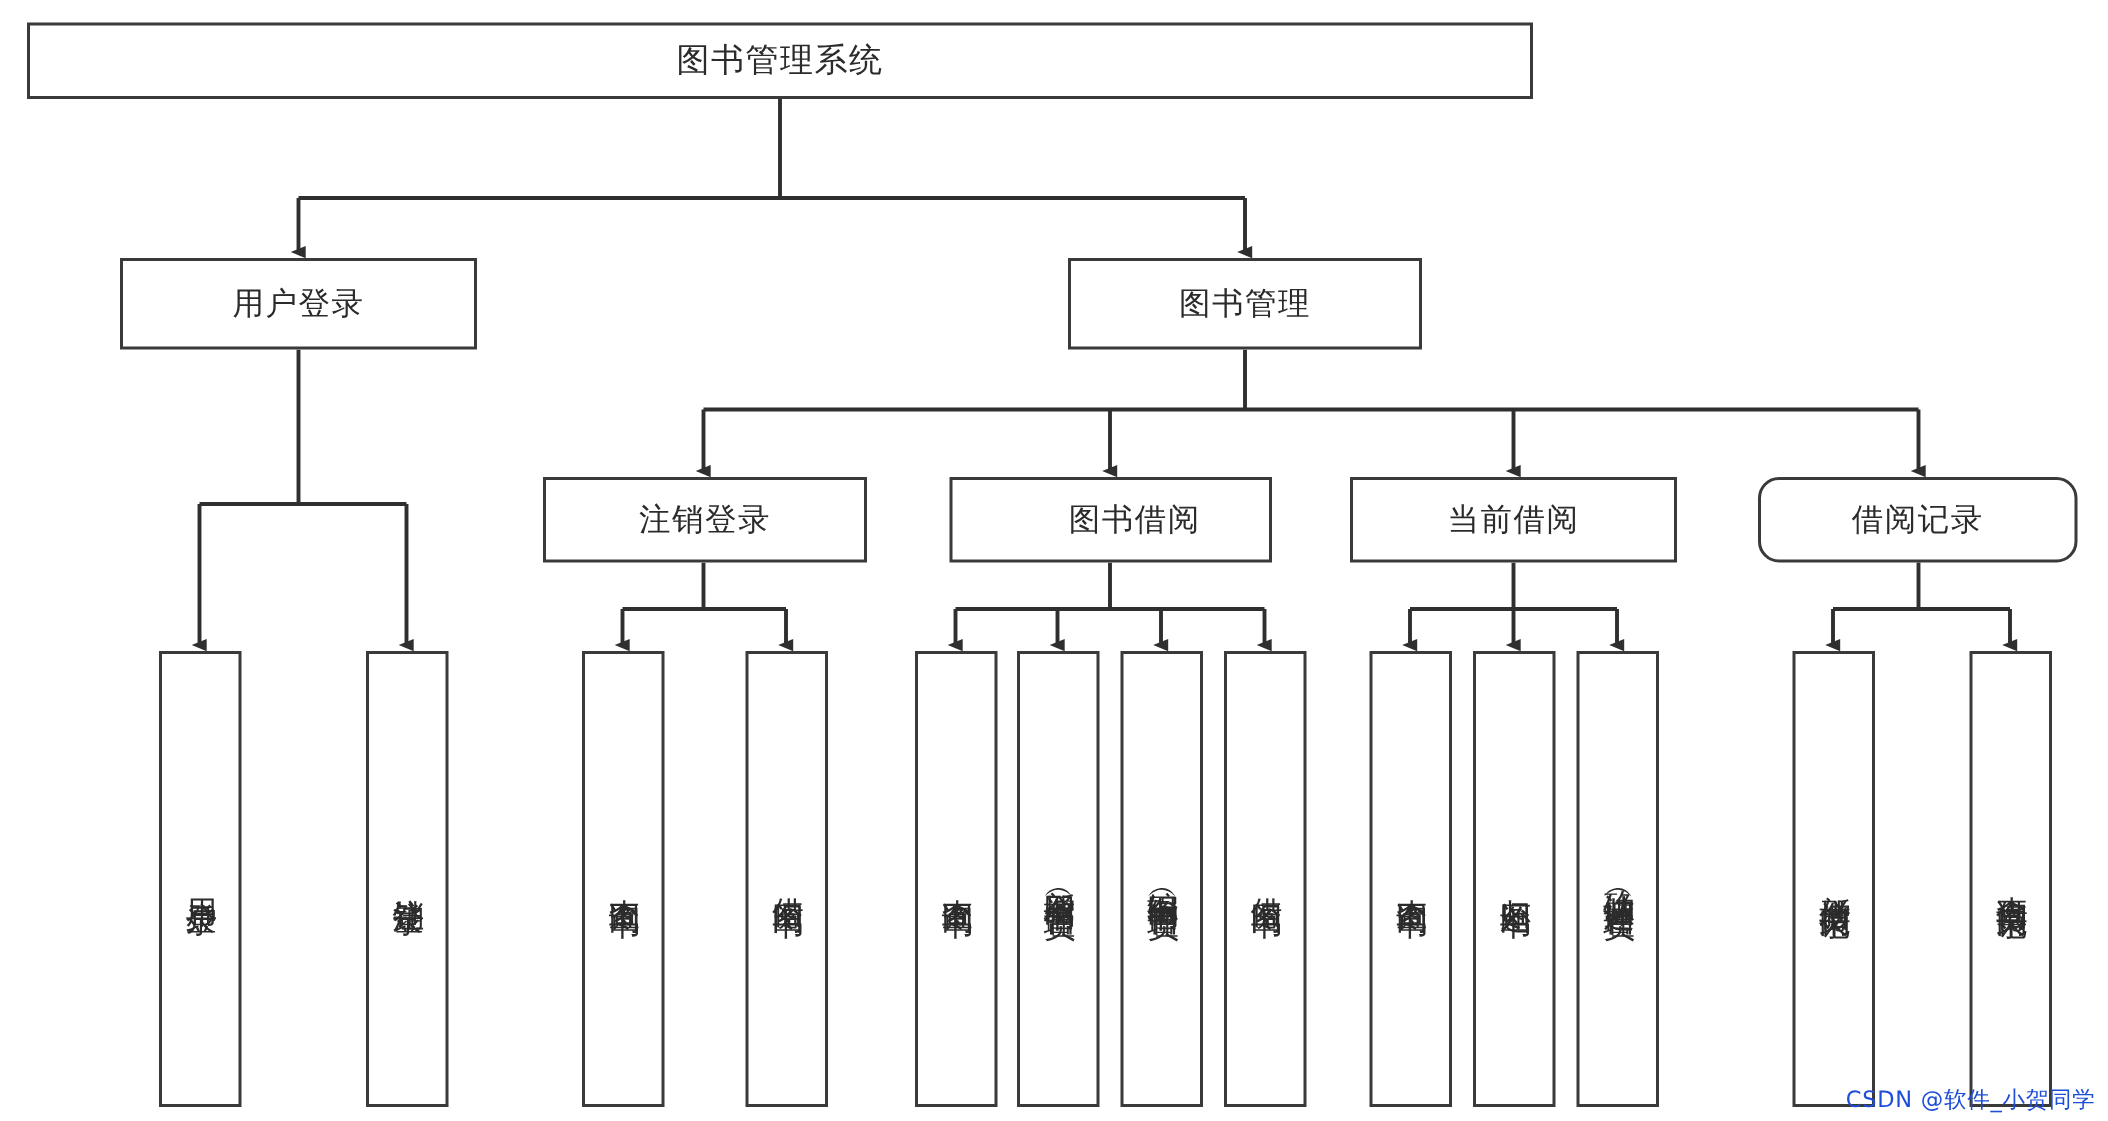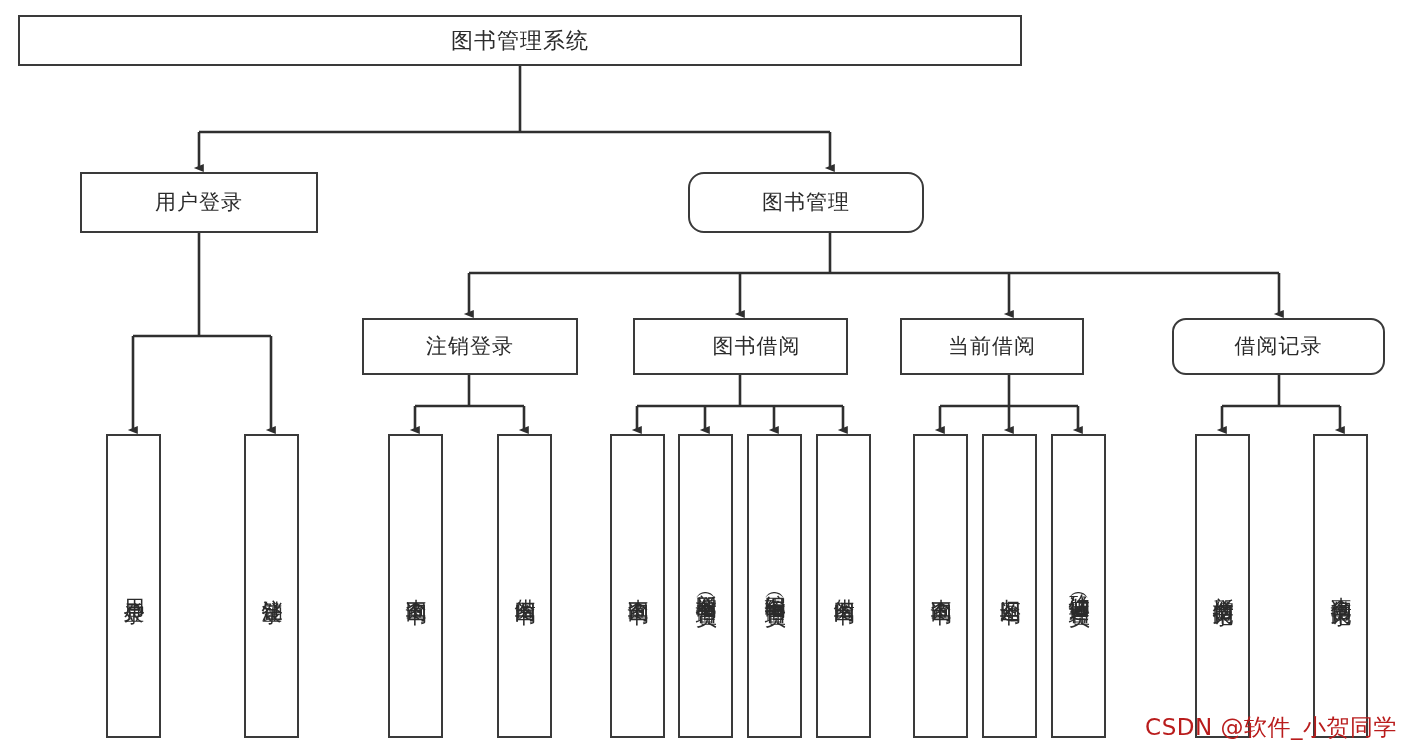--- a/index.html
+++ b/index.html
@@ -51,22 +51,22 @@
     line-height:1.32;
     letter-spacing:2px;
     max-height:285px;
   }
   .node.root .label{ font-size:22px; }
 
   #watermark{
     position:absolute;
     right:8px;
     bottom:4px;
-    font-size:23px;
-    color:#b91c1c;
+    font-size:15px;
+    color:#1d4ed8;
     letter-spacing:0.5px;
     z-index:5;
     user-select:none;
     white-space:nowrap;
   }
 </style>
 </head>
 <body>
 
 <div id="canvas">
@@ -124,31 +124,31 @@
     </g>
   </svg>
 
   <div class="node root" style="left:18px; top:15px; width:1004px; height:51px;">
     <span class="label">图书管理系统</span>
   </div>
 
   <div class="node" style="left:80px; top:172px; width:238px; height:61px;">
     <span class="label">用户登录</span>
   </div>
-  <div class="node" style="left:688px; top:172px; width:236px; height:61px;border-radius:16px;">
+  <div class="node" style="left:712px; top:172px; width:236px; height:61px;">
     <span class="label">图书管理</span>
   </div>
 
   <div class="node" style="left:362px; top:318px; width:216px; height:57px;">
     <span class="label">注销登录</span>
   </div>
   <div class="node" style="left:633px; top:318px; width:215px; height:57px;padding-left:32px;">
     <span class="label">图书借阅</span>
   </div>
-  <div class="node" style="left:900px; top:318px; width:184px; height:57px;">
+  <div class="node" style="left:900px; top:318px; width:218px; height:57px;">
     <span class="label">当前借阅</span>
   </div>
   <div class="node" style="left:1172px; top:318px; width:213px; height:57px;border-radius:14px;">
     <span class="label">借阅记录</span>
   </div>
 
   <div class="node leaf" style="left:106px; top:434px; width:55px; height:304px;">
     <span class="label">用户登录</span>
   </div>
   <div class="node leaf" style="left:244px; top:434px; width:55px; height:304px;">

